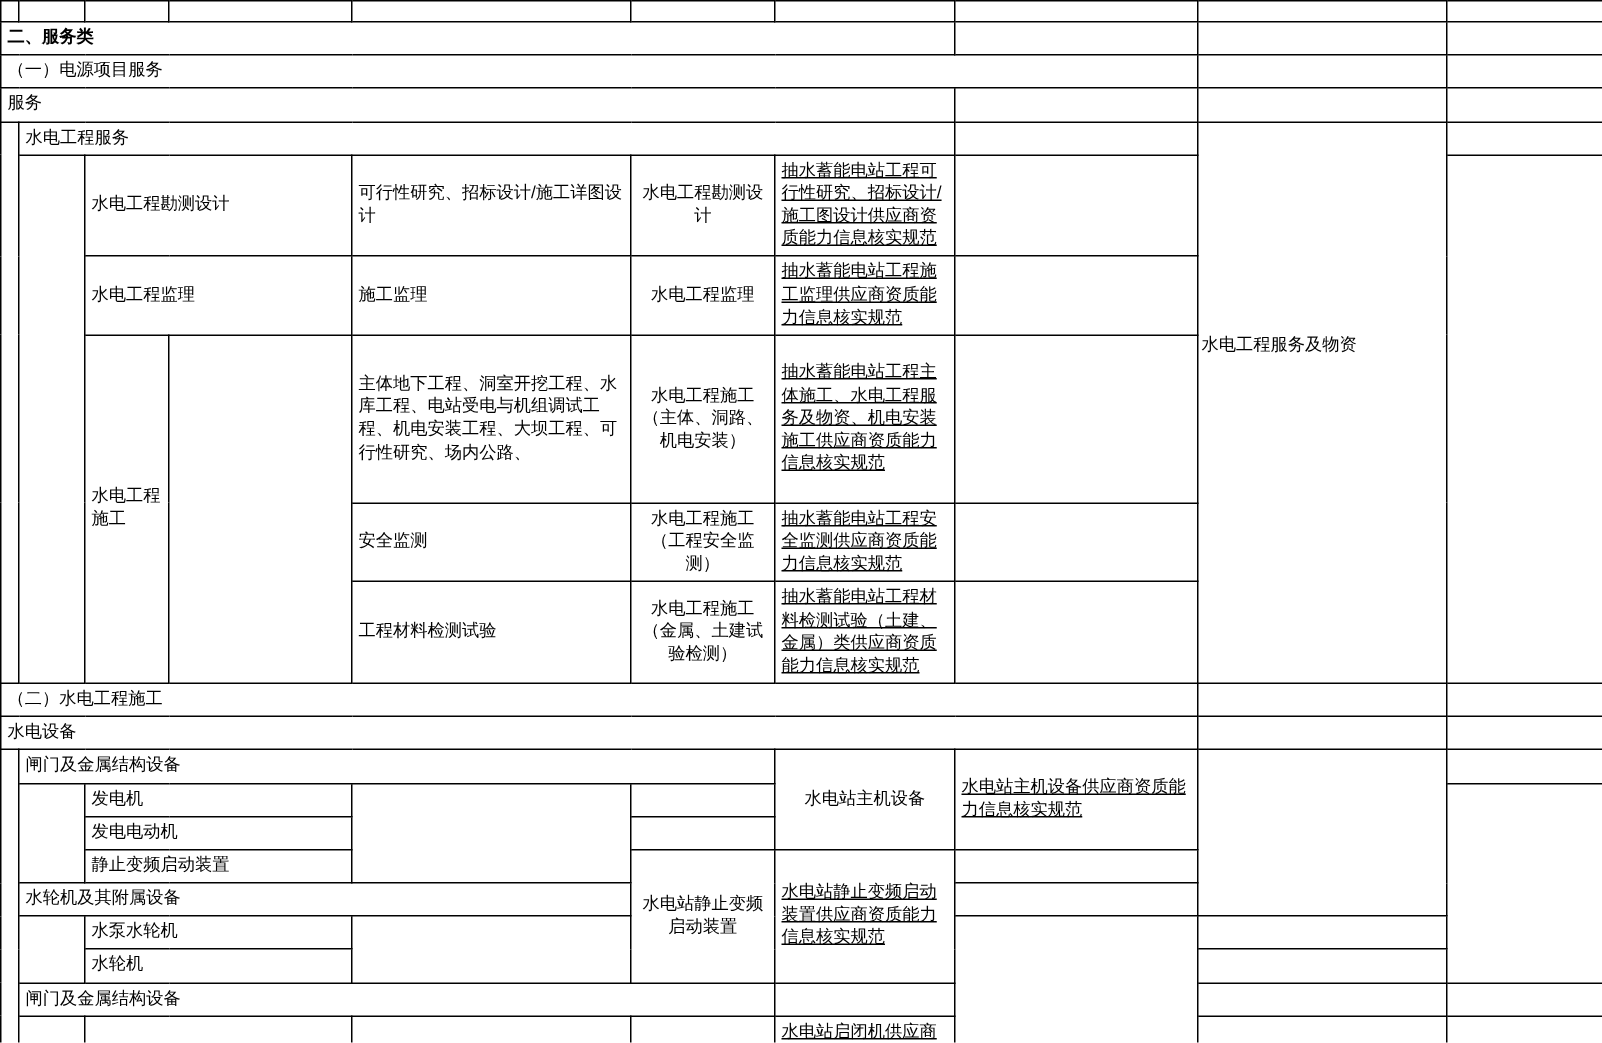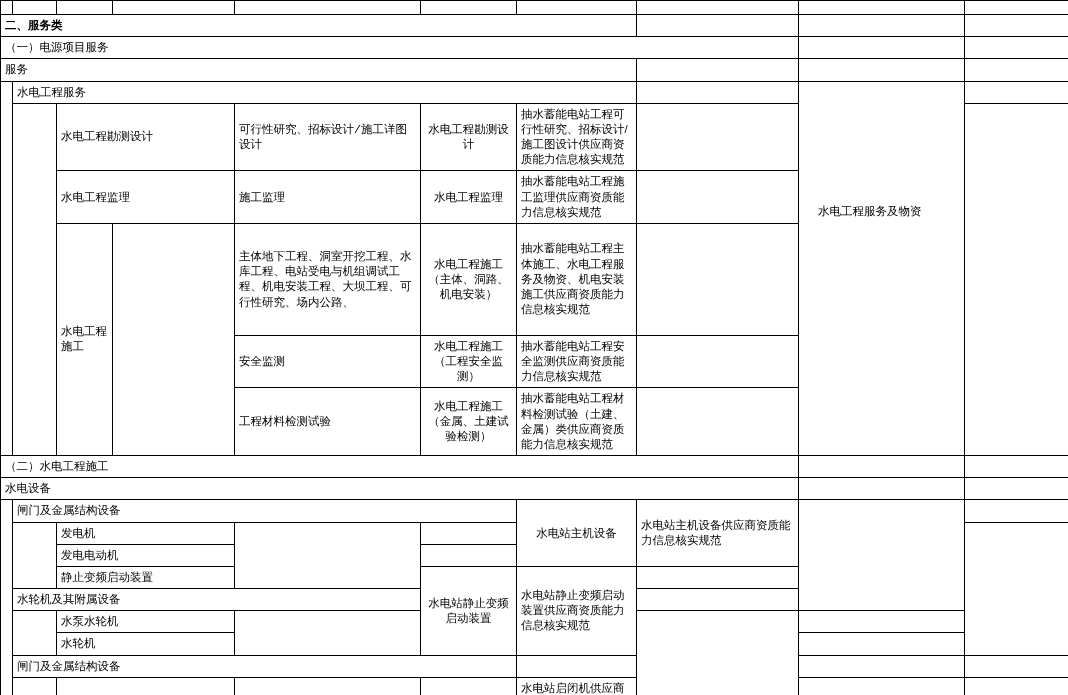--- a/index.html
+++ b/index.html
@@ -25,23 +25,23 @@
     padding: 3px 4px;
     vertical-align: middle;
     line-height: 1.32;
     word-wrap: break-word;
     overflow-wrap: break-word;
   }
   td.c0 { width: 12px; }
   td.c1 { width: 44px; }
   td.c2 { width: 56px; font-family: Liberation Serif, serif; }
   td.c3 { width: 122px; }
-  td.c4 { width: 186px; font-family: Liberation Mono, monospace; }
+  td.c4 { width: 186px; }
   td.c5 { width: 96px; }
-  td.c6 { width: 120px; }
+  td.c6 { width: 120px; text-decoration: underline; }
   td.c7 { width: 162px; }
   td.c8 { width: 166px; }
   td.c9 { width: 104px; }
 
   .left { text-align: left; }
   .center { text-align: center; }
   .bold { font-weight: bold; }
   .top { vertical-align: top; }
   .empty { }
 </style>
@@ -214,13 +214,13 @@
     <td class="left" colspan="2">启闭机</td>
     <td class="c4 empty" rowspan="2"></td>
     <td class="c5 center">水电站启闭机</td>
     <td class="c6 left top">水电站启闭机供应商资质能力信息核实规范</td>
     <td class="c9 empty"></td>
   </tr>
 
 </tbody>
   </table>
 
-<div style="position:absolute; left:798px; top:204px; width:164px; font-size:11.5px; text-align:left; padding-left:20px;">水电工程服务及物资</div>
+<div style="position:absolute; left:798px; top:222px; width:164px; font-size:11.5px; text-align:left; padding-left:3px;">水电工程服务及物资</div>
 
 </body></html>

